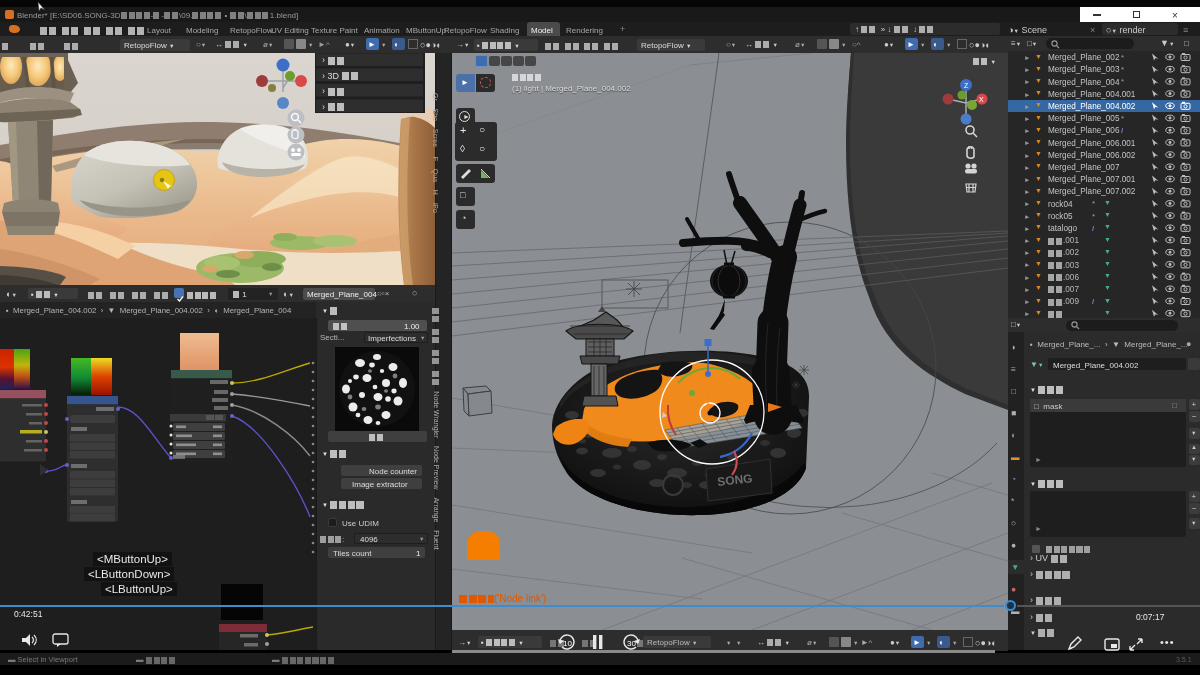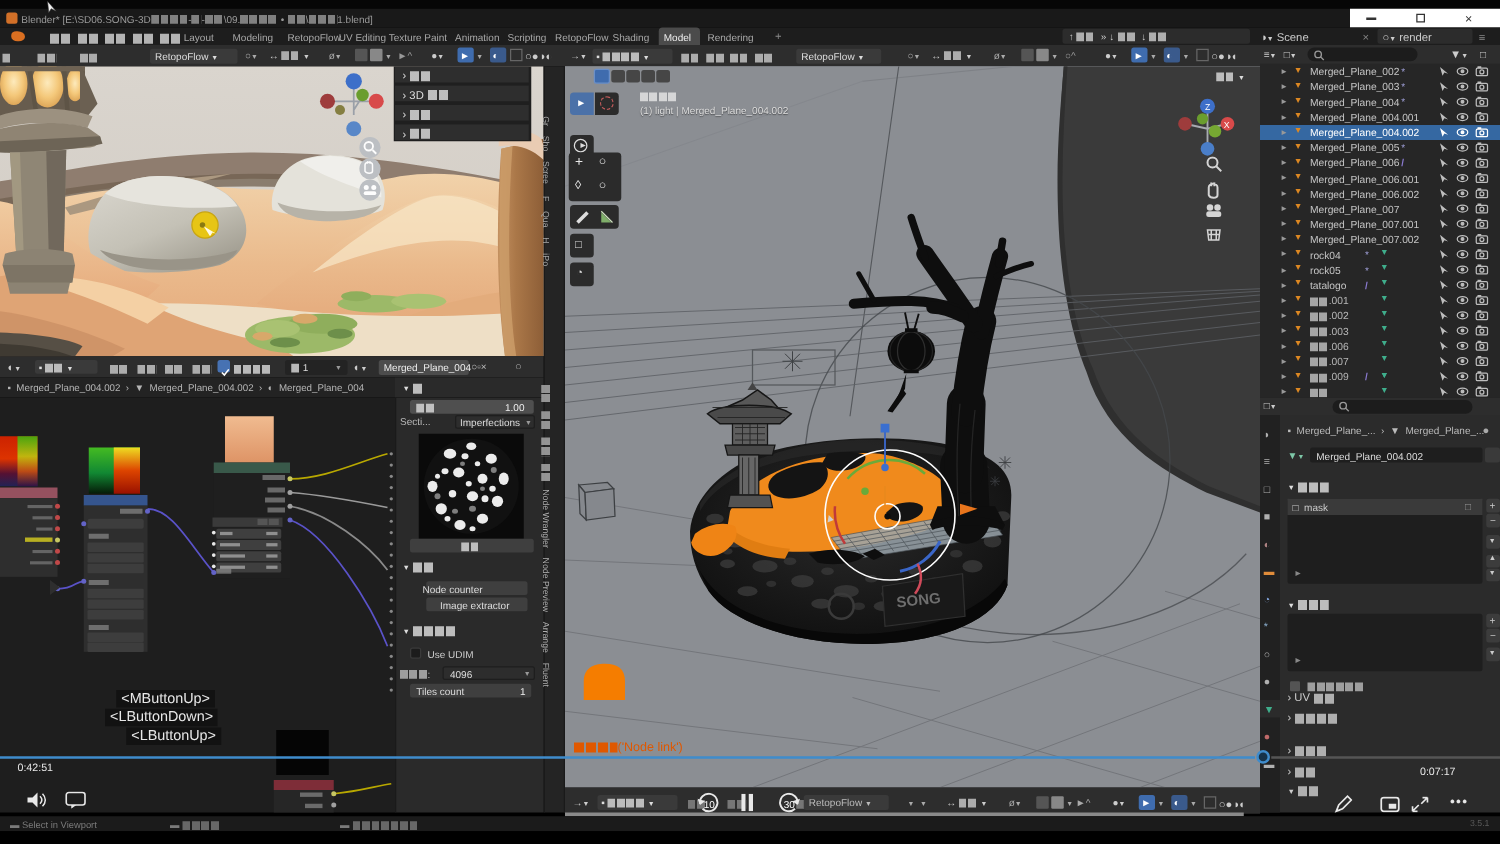--- a/index.html
+++ b/index.html
@@ -30,21 +30,21 @@
 
   <div class="abs" style="left:0;top:22px;width:1200px;height:14px;background:#1d1d1d;"></div>
   <div class="abs" style="left:9px;top:25px;width:11px;height:8px;background:#d96f21;border-radius:40% 60% 50% 50%;"></div>
   <div class="abs txt" style="left:40px;top:25px;color:#d4d4d4;"><span class="zh" style="width:17px"></span>&nbsp;&nbsp;<span class="zh" style="width:17px"></span>&nbsp;&nbsp;<span class="zh" style="width:17px"></span>&nbsp;&nbsp;<span class="zh" style="width:17px"></span>&nbsp;&nbsp;<span class="zh" style="width:17px"></span></div>
   <div class="abs txt" style="left:147px;top:25.5px;color:#a8a8a8;font-size:8px;">Layout</div>
   <div class="abs txt" style="left:186px;top:25.5px;color:#a8a8a8;font-size:8px;">Modeling</div>
   <div class="abs txt" style="left:230px;top:25.5px;color:#a8a8a8;font-size:8px;">RetopoFlow</div>
   <div class="abs txt" style="left:271px;top:25.5px;color:#a8a8a8;font-size:8px;">UV Editing</div>
   <div class="abs txt" style="left:311px;top:25.5px;color:#a8a8a8;font-size:8px;">Texture Paint</div>
   <div class="abs txt" style="left:364px;top:25.5px;color:#a8a8a8;font-size:8px;">Animation</div>
-  <div class="abs txt" style="left:406px;top:25.5px;color:#a8a8a8;font-size:8px;">Scripting</div>
+  <div class="abs txt" style="left:406px;top:25.5px;color:#a8a8a8;font-size:8px;">MButtonUp</div>
   <div class="abs txt" style="left:444px;top:25.5px;color:#a8a8a8;font-size:8px;">RetopoFlow</div>
   <div class="abs txt" style="left:490px;top:25.5px;color:#a8a8a8;font-size:8px;">Shading</div>
   <div class="abs" style="left:527px;top:22px;width:33px;height:14px;background:#4b4b4b;border-radius:3px 3px 0 0;"></div>
   <div class="abs txt" style="left:531px;top:25.5px;color:#f0f0f0;font-size:8px;">Model</div>
   <div class="abs txt" style="left:566px;top:25.5px;color:#a8a8a8;font-size:8px;">Rendering</div>
   <div class="abs txt" style="left:620px;top:24px;color:#888;">+</div>
 
   <div class="abs" style="left:850px;top:23px;width:150px;height:12px;background:#2c2c2c;border-radius:2px;"></div>
   <div class="abs txt" style="left:855px;top:25px;color:#cfcfcf;font-size:8px;">↑ <span class="zh7" style="width:15px"></span>&nbsp;&nbsp;»&nbsp;↓ <span class="zh7" style="width:15px"></span>&nbsp;&nbsp;↓&nbsp;<span class="zh7" style="width:15px"></span></div>
   <div class="abs txt" style="left:1008px;top:25px;color:#ccc;">◑<span style="font-size:5.5px;">▼</span> Scene</div>
@@ -478,21 +478,21 @@
   <div class="abs txt" style="left:333px;top:4px;color:#ddd;font-size:8px;"><span class="zh7" style="width:15px"></span></div>
   <div class="abs txt" style="left:404px;top:4px;color:#eee;font-size:8px;">1.00</div>
   <div class="abs txt" style="left:320px;top:15px;color:#bbb;font-size:8px;">Secti...</div>
   <div class="abs" style="left:364px;top:13.5px;width:64px;height:11px;background:#2d2d2d;border:1px solid #1e1e1e;border-radius:2px;"></div>
   <div class="abs txt" style="left:368px;top:15.5px;color:#ddd;font-size:8px;">Imperfections</div>
   <div class="abs txt" style="left:420px;top:15px;color:#999;font-size:8px;"><span style="font-size:5.5px;">▼</span></div>
   <div class="abs" style="left:328px;top:113px;width:99px;height:11px;background:#3f3f3f;border-radius:2px;"></div>
   <div class="abs txt" style="left:369px;top:115px;color:#ddd;font-size:8px;"><span class="zh7" style="width:15px"></span></div>
   <div class="abs txt" style="left:322px;top:130px;color:#ddd;"><span style="font-size:6px;">▼</span> <span class="zh" style="width:17px"></span></div>
   <div class="abs" style="left:341px;top:147px;width:81px;height:11px;background:#3f3f3f;border-radius:2px;"></div>
-  <div class="abs txt" style="left:338px;top:149px;color:#ddd;font-size:8px;">Node counter</div>
+  <div class="abs txt" style="left:369px;top:149px;color:#ddd;font-size:8px;">Node counter</div>
   <div class="abs" style="left:341px;top:160px;width:81px;height:11px;background:#3f3f3f;border-radius:2px;"></div>
   <div class="abs txt" style="left:352px;top:162px;color:#ddd;font-size:8px;">Image extractor</div>
   <div class="abs txt" style="left:322px;top:181px;color:#ddd;"><span style="font-size:6px;">▼</span> <span class="zh" style="width:34px"></span></div>
   <div class="abs" style="left:328px;top:200px;width:9px;height:9px;background:#1c1c1c;border:1px solid #3a3a3a;border-radius:2px;"></div>
   <div class="abs txt" style="left:342px;top:201px;color:#ccc;font-size:8px;">Use UDIM</div>
   <div class="abs txt" style="left:320px;top:217px;color:#bbb;font-size:8px;"><span class="zh7" style="width:22px"></span>:</div>
   <div class="abs" style="left:354px;top:215px;width:74px;height:11px;background:#2d2d2d;border:1px solid #1e1e1e;border-radius:2px;"></div>
   <div class="abs txt" style="left:360px;top:217px;color:#ddd;font-size:8px;">4096</div>
   <div class="abs txt" style="left:419px;top:216px;color:#999;font-size:8px;"><span style="font-size:5.5px;">▼</span></div>
   <div class="abs" style="left:328px;top:229px;width:97px;height:11px;background:#3f3f3f;border-radius:2px;"></div>

